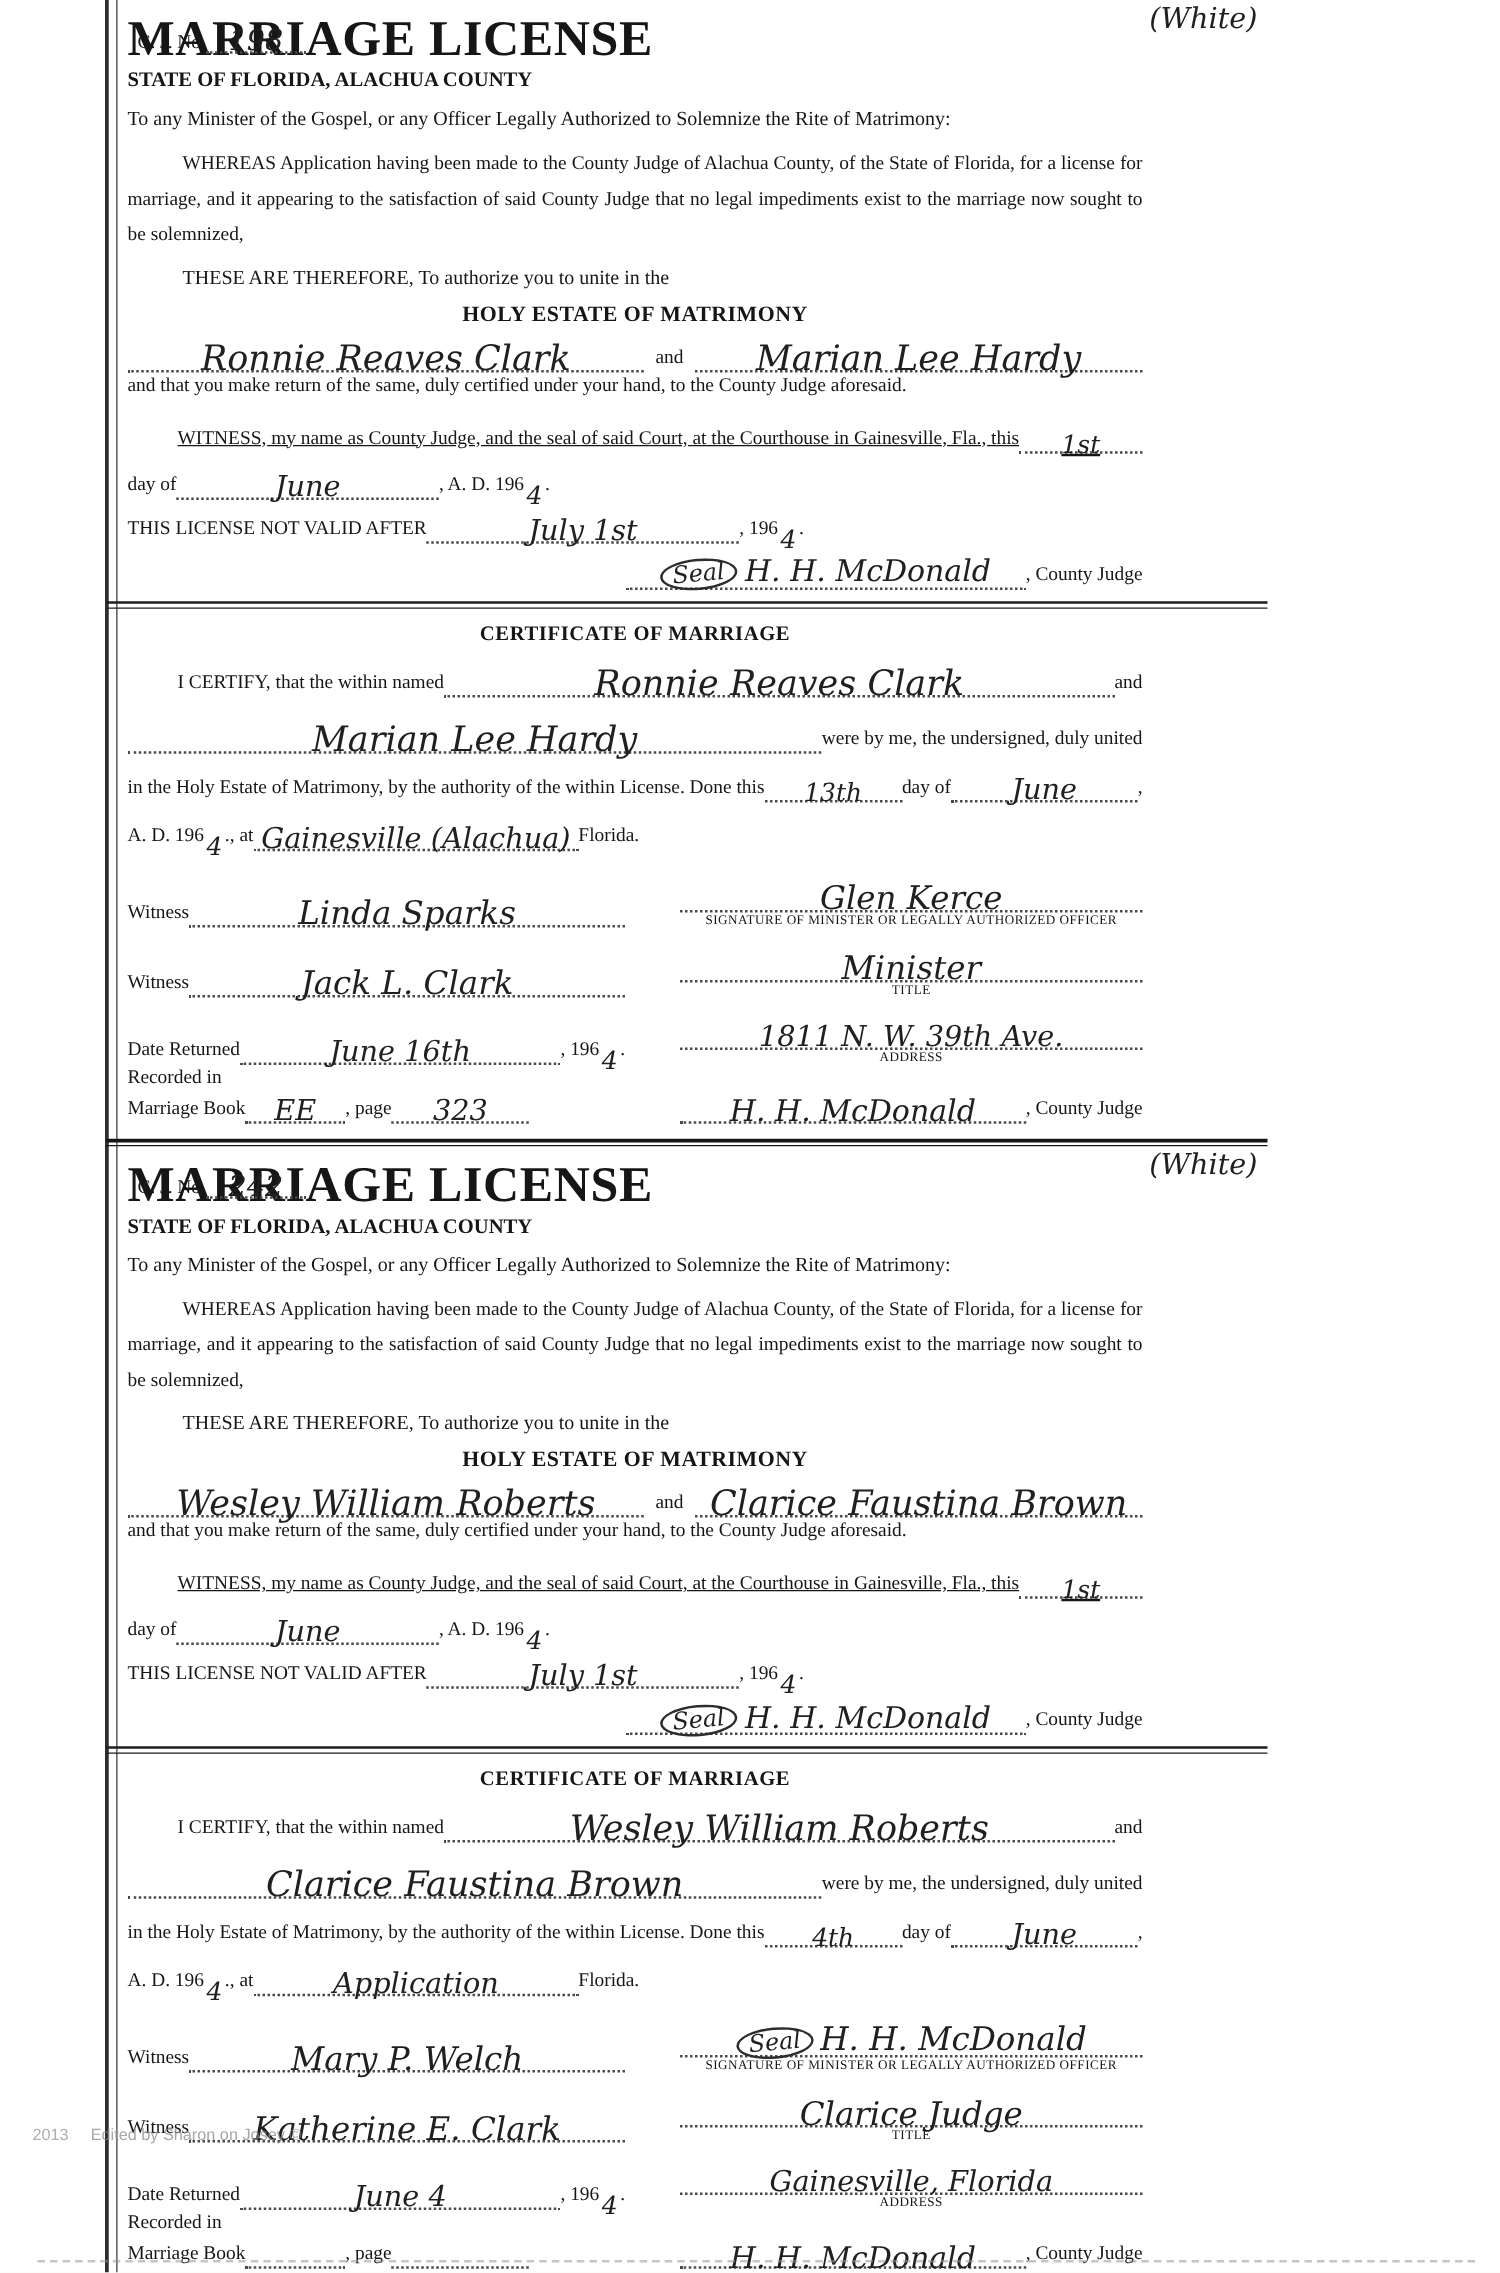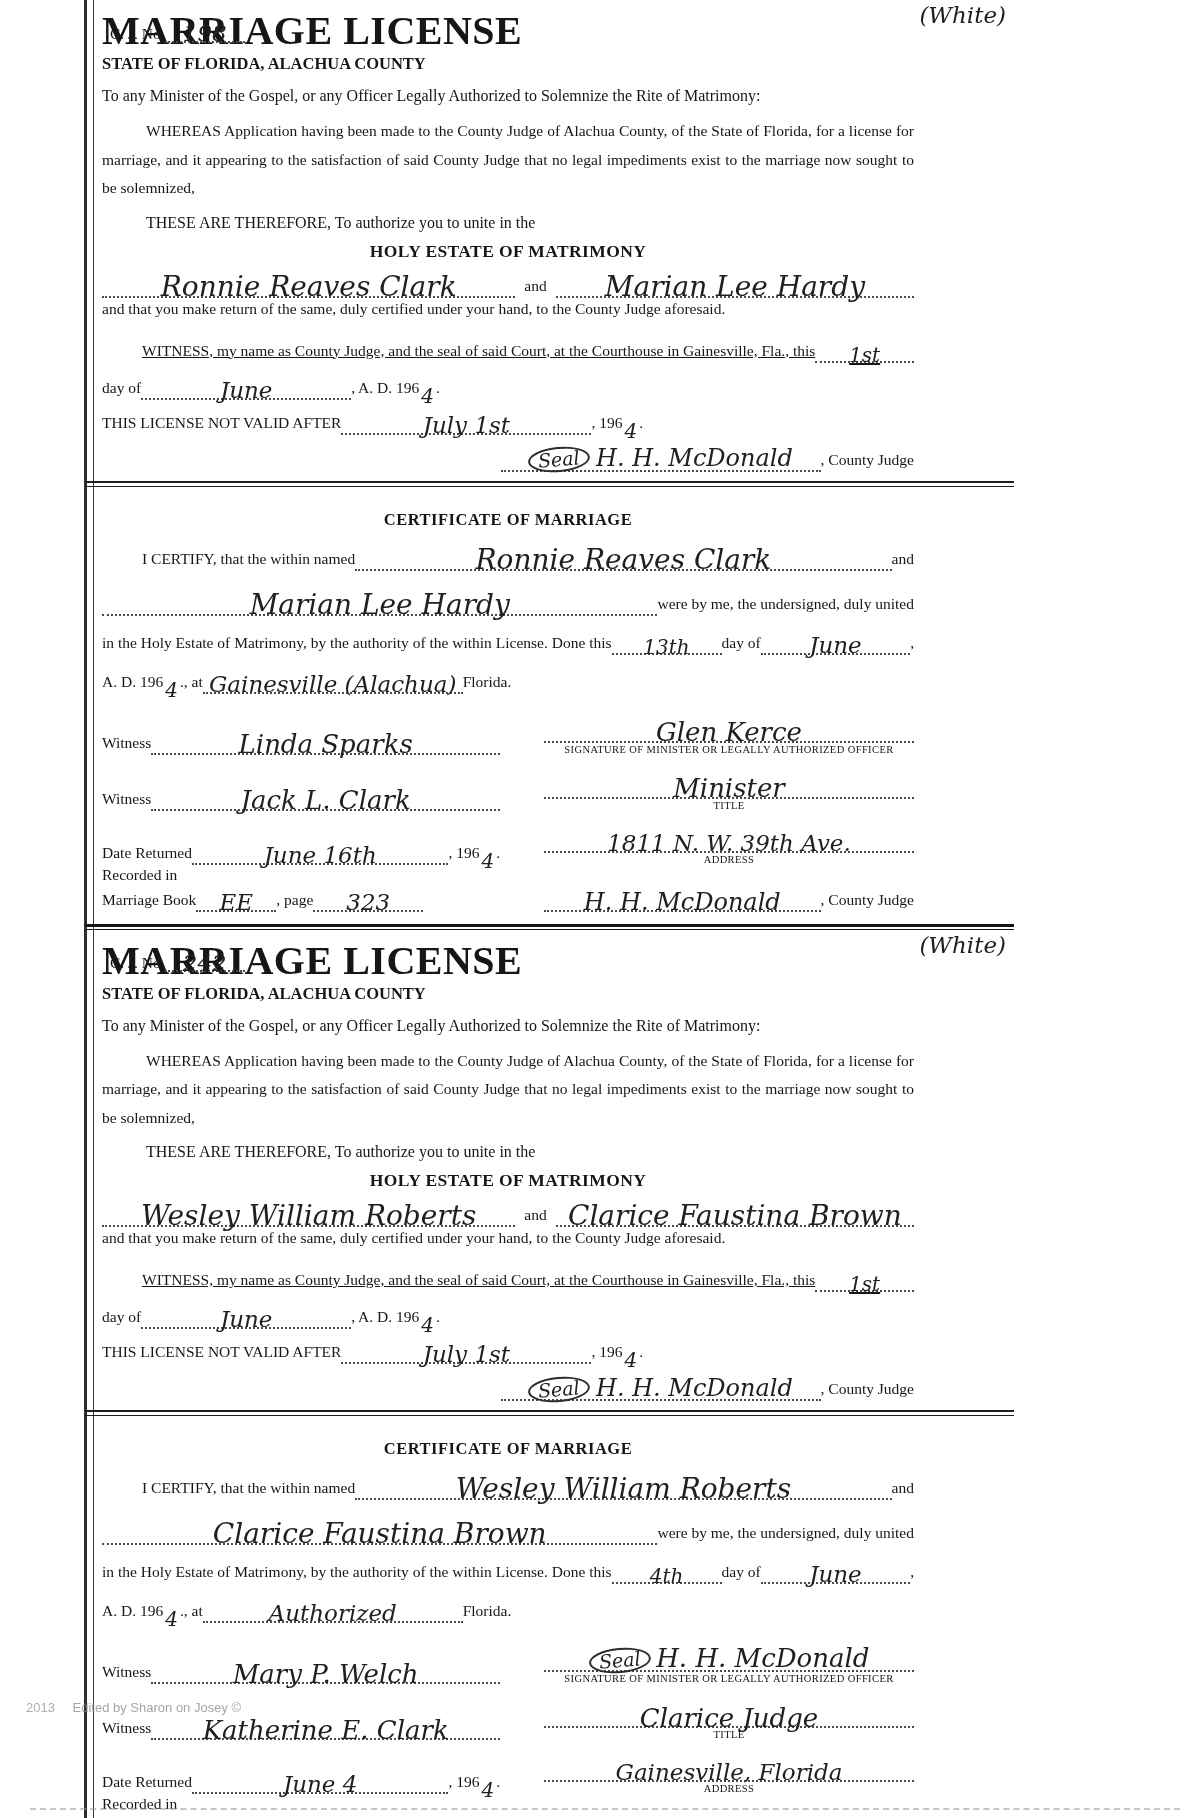--- a/index.html
+++ b/index.html
@@ -52,21 +52,21 @@
   .andw{padding:0 9px;}
   .names-row{margin-top:2px;min-height:34px;}
   .witline{margin-top:13px;min-height:30px;text-decoration:underline;}
   .dayline{margin-top:7px;min-height:30px;}
   .validline{margin-top:5px;min-height:30px;}
   .judgeline{margin-top:5px;min-height:32px;justify-content:flex-end;}
   .double-rule{height:3px;border-top:2px solid #1f1f1f;border-bottom:1px solid #1f1f1f;
       margin:9px 0 0 -17px;width:929px;}
   .heavy-rule{height:2px;border-top:3px solid #151515;border-bottom:1px solid #151515;
       margin-left:-17px;width:929px;}
-  .cert-title{text-align:center;font-weight:bold;font-size:16.5px;margin-top:23px;letter-spacing:.5px;}
+  .cert-title{text-align:center;font-weight:bold;font-size:16.5px;margin-top:10px;letter-spacing:.5px;}
   .certifyline{margin-top:7px;min-height:34px;}
   .bridecertline{margin-top:11px;min-height:34px;}
   .doneline{margin-top:9px;min-height:30px;}
   .adatline{margin-top:9px;min-height:30px;}
   .pair{display:flex;align-items:flex-end;}
   .p1{margin-top:19px;}
   .p2{margin-top:14px;}
   .p3{margin-top:12px;}
   .p4{}
   .pleft{flex:0 0 398px;}
@@ -341,21 +341,21 @@
         <span class="blank grow">
             <span class="hw hw-md">June</span>
           </span>
         <span class="lbl">,</span>
       </div>
       <div class="row adatline">
         <span class="lbl">A. D. 196</span>
         <span class="hw hw-sm ydigit">4</span>
         <span class="lbl">., at</span>
         <span class="blank w260">
-            <span class="hw hw-md">Authorized</span>
+            <span class="hw hw-md">Application</span>
           </span>
         <span class="lbl">Florida.</span>
       </div>
 
       <div class="pair p1">
         <div class="pleft row">
           <span class="lbl">Witness</span>
           <span class="blank grow">
               <span class="hw hw-wit">Mary P. Welch</span>
             </span>

